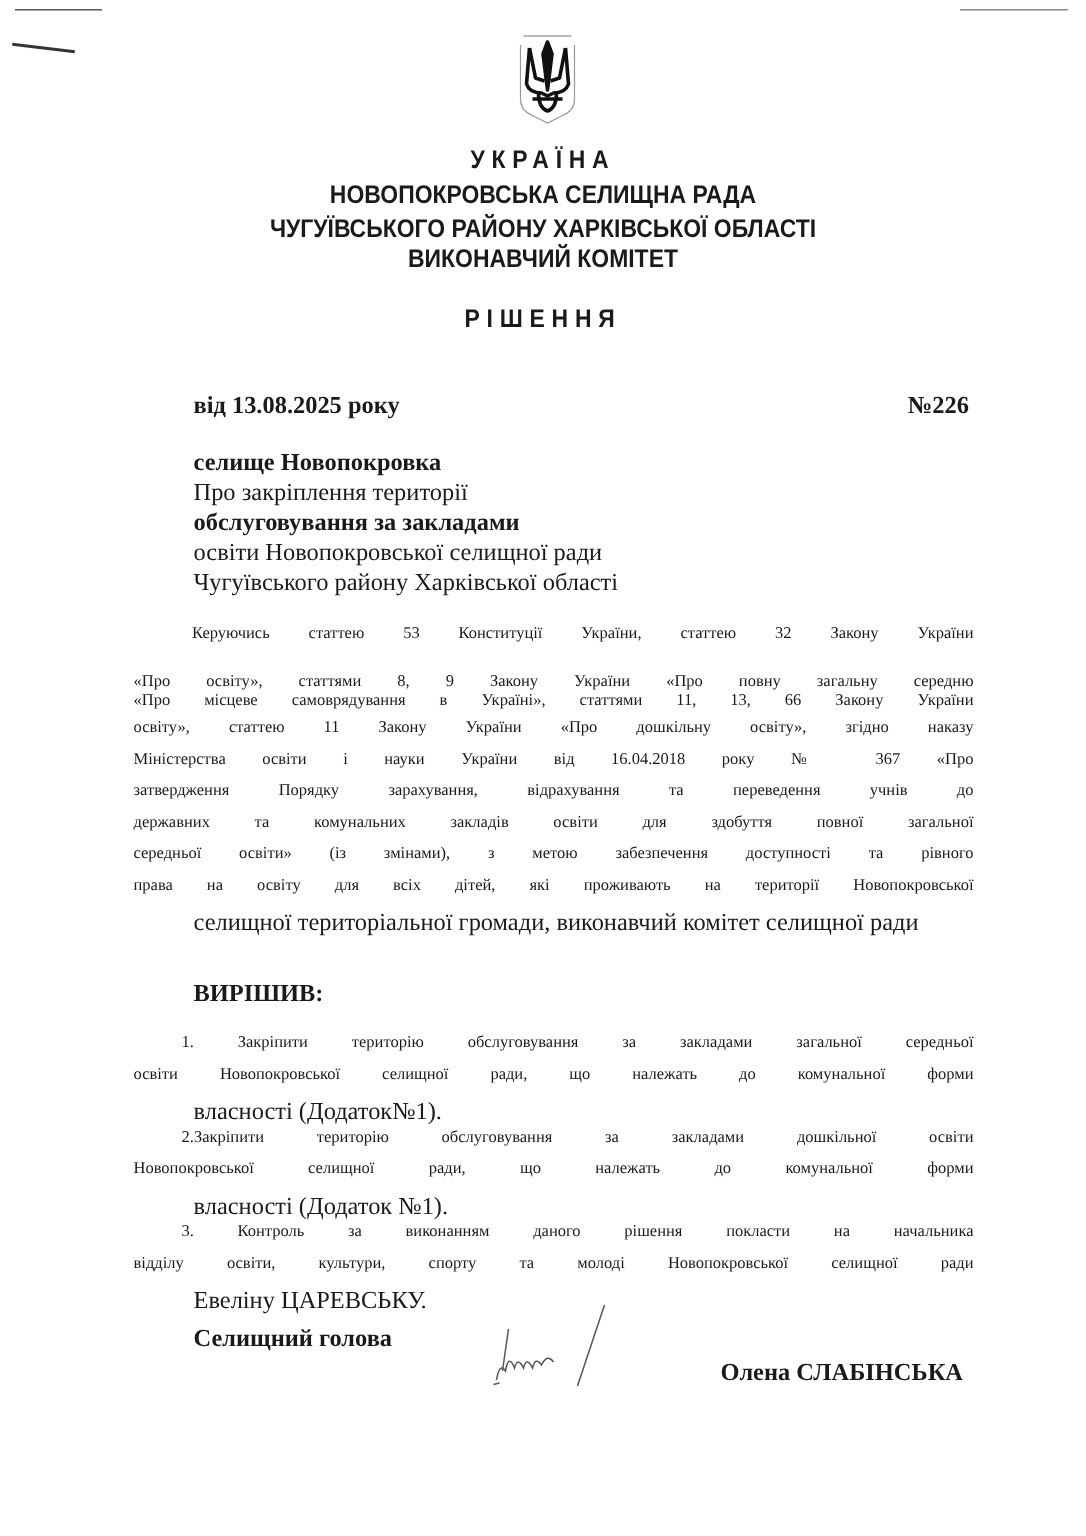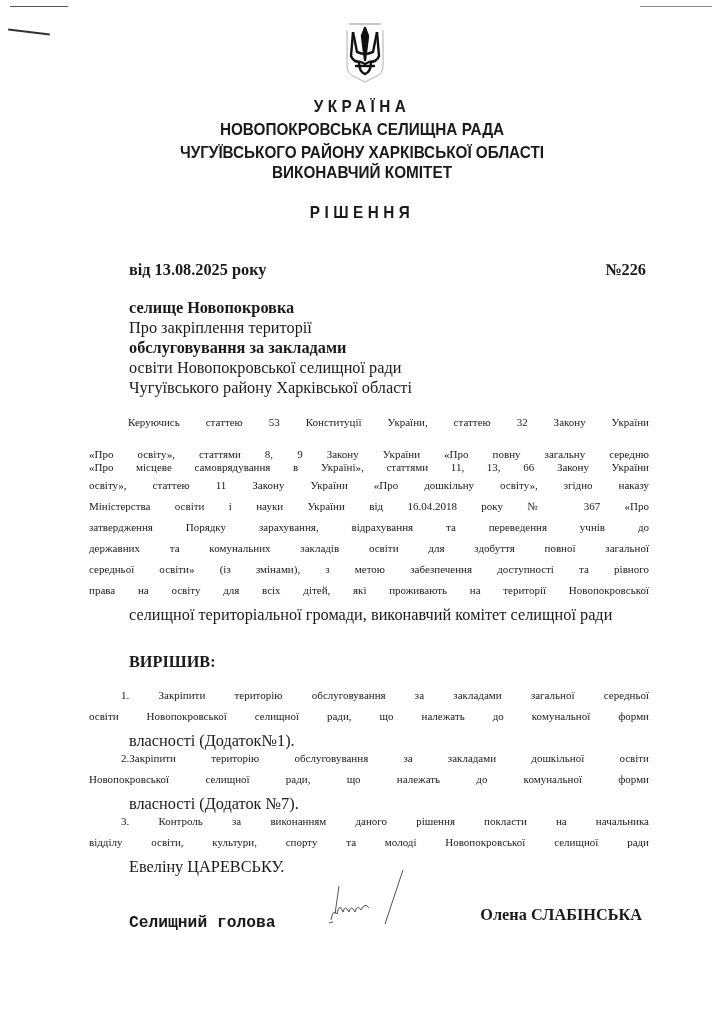--- a/index.html
+++ b/index.html
@@ -80,30 +80,30 @@
 
 <div>
   <div class="just" style="top:689px;left:121px;width:528px;">1. Закріпити територію обслуговування за закладами загальної середньої</div>
   <div class="just" style="top:710px;">освіти Новопокровської селищної ради, що належать  до комунальної форми</div>
   <div class="line" style="top:731px;text-align:right;">власності (Додаток№1).</div>
 </div>
 
 <div>
   <div class="just" style="top:752px;left:121px;width:528px;">2.Закріпити територію обслуговування за закладами дошкільної освіти</div>
   <div class="just" style="top:773px;">Новопокровської селищної ради, що належать   до комунальної форми</div>
-  <div class="line" style="top:794px;">власності (Додаток №7).</div>
+  <div class="line" style="top:794px;">власності (Додаток №1).</div>
 </div>
 
 <div>
   <div class="just" style="top:815px;left:121px;width:528px;">3. Контроль за виконанням даного рішення покласти на начальника</div>
   <div class="just" style="top:836px;">відділу   освіти, культури, спорту та молоді Новопокровської селищної ради</div>
   <div class="line" style="top:857px;">Евеліну ЦАРЕВСЬКУ.</div>
 </div>
 
-<div class="line bold" style="top:913px;font-family:Liberation Mono, monospace;">Селищний голова</div>
+<div class="line bold" style="top:882px;">Селищний голова</div>
 <svg class="abs" style="left:325px;top:868px;width:90px;height:62px;" viewBox="0 0 90 62">
   <g fill="none" stroke="#555" stroke-width="1">
     <path d="M14 18 L10 46"></path>
     <path d="M78 2 L60 56"></path>
     <path d="M6 52 Q8 40 12 46 Q14 34 18 44 Q20 36 24 44 Q26 36 30 44 Q32 36 36 42 Q40 34 44 40"></path>
     <path d="M4 55 L8 54"></path>
   </g>
 </svg>
 <div class="abs bold" style="top:905px;right:82px;font-size:16.3px;">Олена СЛАБІНСЬКА</div>
 

